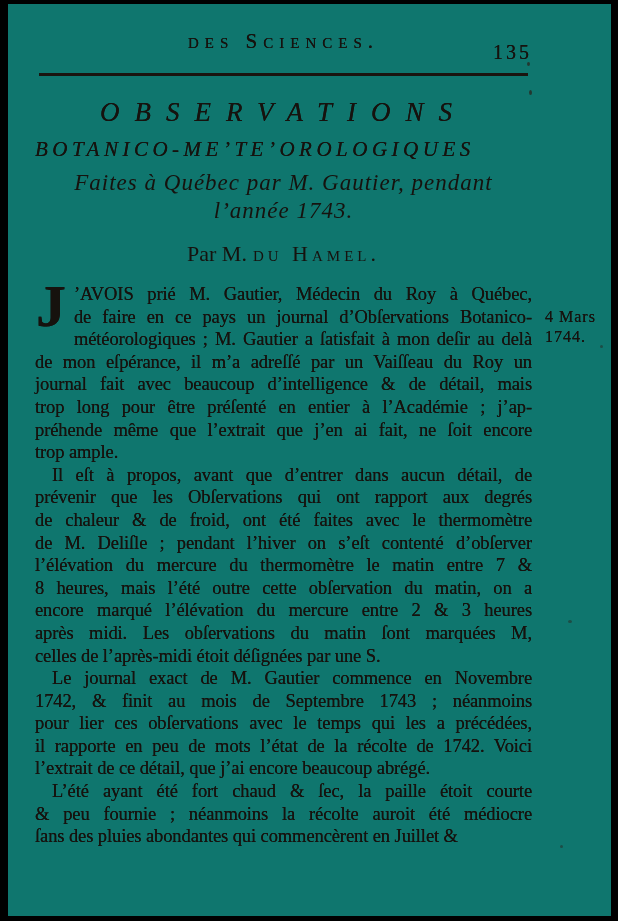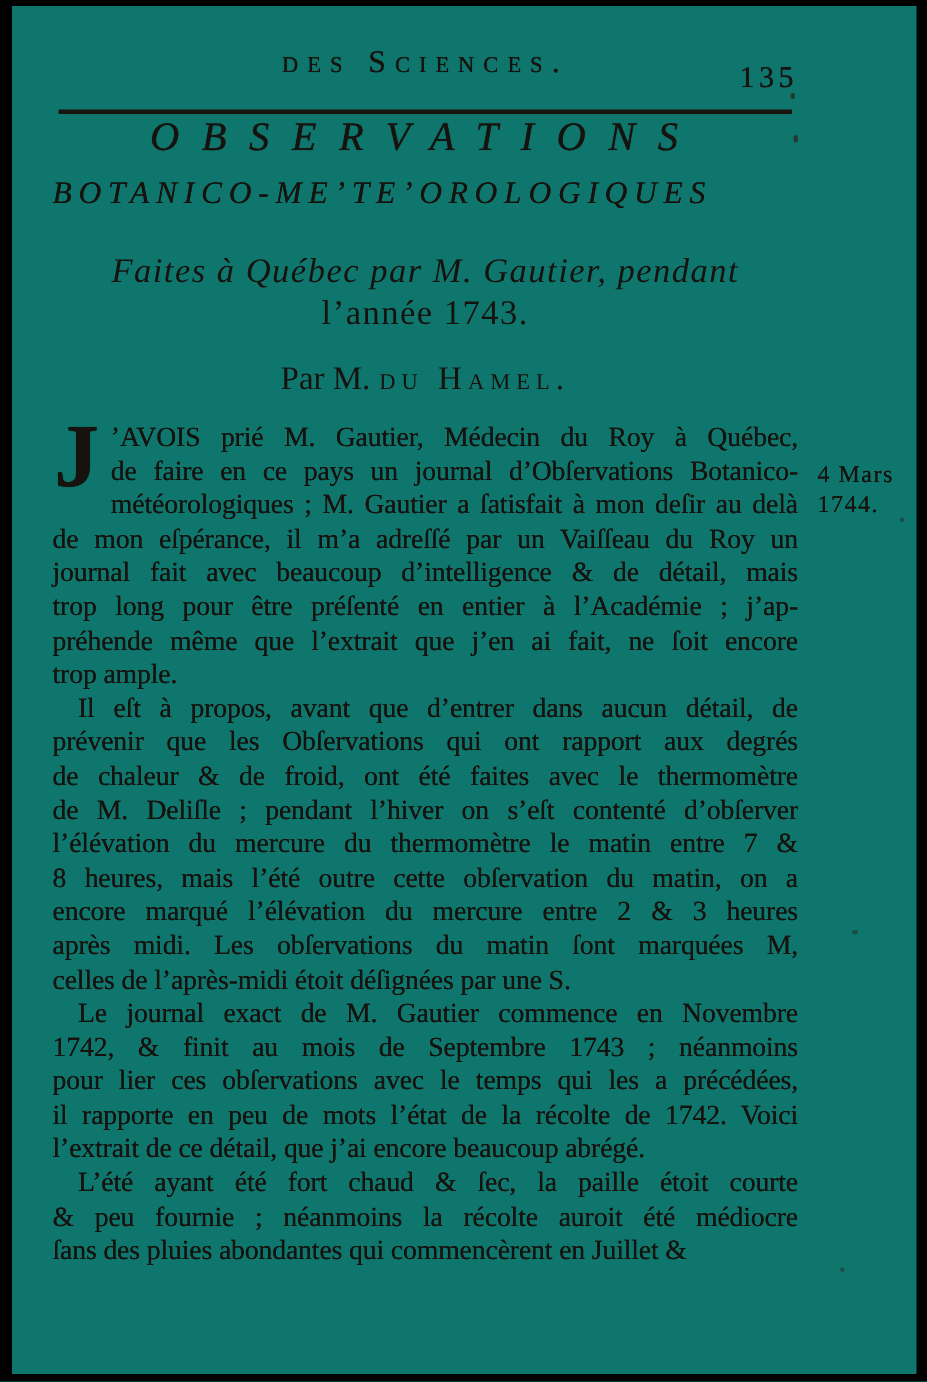--- a/index.html
+++ b/index.html
@@ -36,46 +36,48 @@
     font-size: 20px;
   }
   .header-rule {
     border: none;
     height: 3px;
     background: #1a140f;
     margin: 19px 4px 0 4px;
   }
   
   .title1 {
+    margin-top: 21px;
     text-align: center;
     font-style: italic;
     font-size: 27px;
     line-height: 30px;
     letter-spacing: 15px;
     text-shadow: 0 0 0.5px currentColor;
   }
   .title2 {
     margin-top: 9px;
     text-align: left;
     font-style: italic;
     font-size: 21px;
     line-height: 26px;
     letter-spacing: 4.5px;
     text-shadow: 0 0 0.4px currentColor;
   }
   .title3 {
-    margin-top: 26px;
+    margin-top: 7px;
     text-align: center;
     font-style: italic;
     font-size: 23px;
     line-height: 28px;
     letter-spacing: 1px;
   }
   .title4 {
     text-align: center;
+    font-style: italic;
     font-size: 23px;
     line-height: 28px;
     letter-spacing: 1px;
   }
   .byline {
     margin-top: 15px;
     text-align: center;
     font-size: 22px;
     line-height: 28px;
   }

